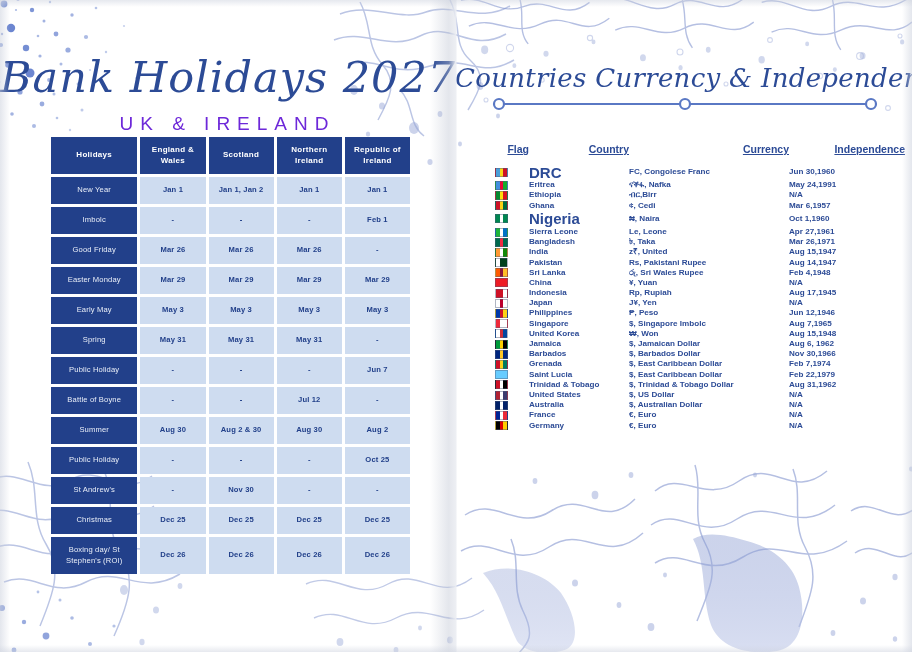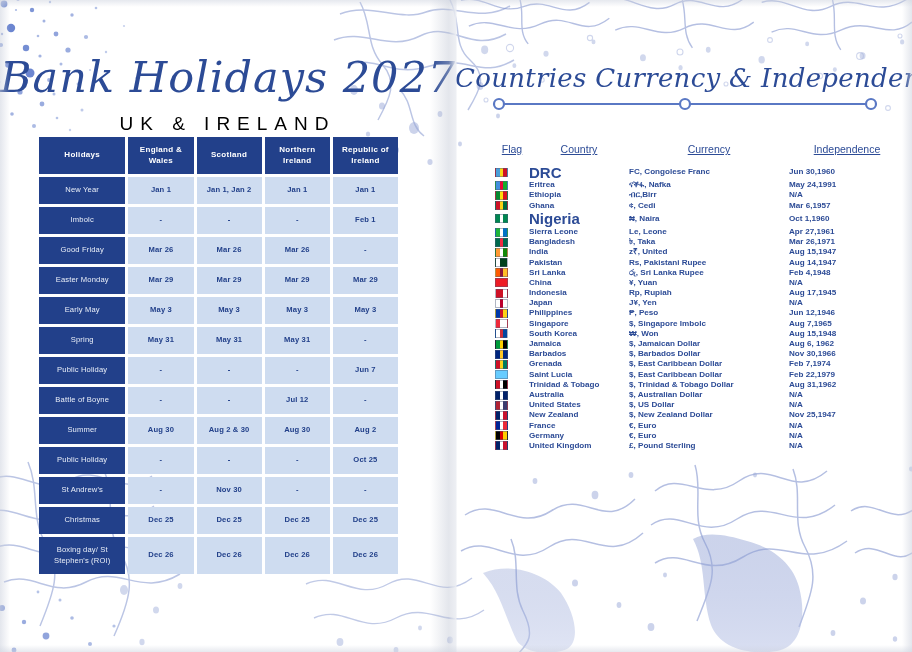--- a/index.html
+++ b/index.html
@@ -71,26 +71,26 @@
     font-weight: 400;
     letter-spacing: 1px;
     color: #2C4B96;
     white-space: nowrap;
   }
   .title-sub {
     position: absolute; left: 0; width: 455px; top: 113px;
     text-align: center;
     font-size: 19px;
     letter-spacing: 7px;
-    color: #000000;
+    color: #6d28d9;
     font-weight: 400;
   }
 
   .hol-table {
-    position: absolute; left: 36px; top: 134px;
+    position: absolute; left: 48px; top: 134px;
     width: 365px;
     border-collapse: separate;
     border-spacing: 3px 3px;
   }
   .hol-table th, .hol-table td {
     text-align: center;
     vertical-align: middle;
     font-size: 7.6px;
     font-weight: 700;
     letter-spacing: .15px;
@@ -135,23 +135,23 @@
   }
   .r-rule { position: absolute; left: 30px; top: 97px; width: 400px; height: 14px; }
 
   .ctable {
     position: absolute;
     left: 40px; top: 143px;
     width: 410px;
     border-collapse: collapse;
   }
   .ctable th {
-    text-align: center;
+    text-align: right;
     font-size: 10.5px;
-    font-weight: 400;
+    font-weight: 700;
     color: #2C4B96;
     padding: 0 0 9px 0;
     text-decoration: underline;
     white-space: nowrap;
   }
   .ctable th.th-flag { width: 34px; }
   .ctable th.th-country { width: 100px; }
   .ctable th.th-cur { width: 160px; }
   .ctable th.th-ind { width: 116px; }
   .ctable td {
@@ -549,21 +549,21 @@
           </tr>
           <tr>
             <td class="c-flag"><span class="flagbox" style="background: linear-gradient(to right, rgb(255, 255, 255) 0px, rgb(255, 255, 255) 33%, rgb(1, 65, 28) 33%, rgb(1, 65, 28) 66%, rgb(1, 65, 28) 66%, rgb(1, 65, 28) 100%);"></span></td>
             <td class="c-country">Pakistan</td>
             <td>Rs, Pakistani Rupee</td>
             <td>Aug 14,1947</td>
           </tr>
           <tr>
             <td class="c-flag"><span class="flagbox" style="background: linear-gradient(to right, rgb(255, 91, 0) 0px, rgb(255, 91, 0) 33%, rgb(141, 21, 58) 33%, rgb(141, 21, 58) 66%, rgb(255, 190, 41) 66%, rgb(255, 190, 41) 100%);"></span></td>
             <td class="c-country">Sri Lanka</td>
-            <td>රු, Sri Lanka Rupee</td>
+            <td>රු, Sri Wales Rupee</td>
             <td>Feb 4,1948</td>
           </tr>
           <tr>
             <td class="c-flag"><span class="flagbox" style="background: linear-gradient(to right, rgb(238, 28, 37) 0px, rgb(238, 28, 37) 33%, rgb(238, 28, 37) 33%, rgb(238, 28, 37) 66%, rgb(238, 28, 37) 66%, rgb(238, 28, 37) 100%);"></span></td>
             <td class="c-country">China</td>
             <td>¥, Yuan</td>
             <td>N/A</td>
           </tr>
           <tr>
             <td class="c-flag"><span class="flagbox" style="background: linear-gradient(to right, rgb(206, 17, 38) 0px, rgb(206, 17, 38) 33%, rgb(206, 17, 38) 33%, rgb(206, 17, 38) 66%, rgb(255, 255, 255) 66%, rgb(255, 255, 255) 100%);"></span></td>
@@ -584,21 +584,21 @@
             <td>Jun 12,1946</td>
           </tr>
           <tr>
             <td class="c-flag"><span class="flagbox" style="background: linear-gradient(to right, rgb(237, 41, 57) 0px, rgb(237, 41, 57) 33%, rgb(255, 255, 255) 33%, rgb(255, 255, 255) 66%, rgb(255, 255, 255) 66%, rgb(255, 255, 255) 100%);"></span></td>
             <td class="c-country">Singapore</td>
             <td>$, Singapore Imbolc</td>
             <td>Aug 7,1965</td>
           </tr>
           <tr>
             <td class="c-flag"><span class="flagbox" style="background: linear-gradient(to right, rgb(255, 255, 255) 0px, rgb(255, 255, 255) 33%, rgb(205, 46, 58) 33%, rgb(205, 46, 58) 66%, rgb(0, 71, 160) 66%, rgb(0, 71, 160) 100%);"></span></td>
-            <td class="c-country">South Korea</td>
+            <td class="c-country">United Korea</td>
             <td>₩, Won</td>
             <td>Aug 15,1948</td>
           </tr>
           <tr>
             <td class="c-flag"><span class="flagbox" style="background: linear-gradient(to right, rgb(0, 155, 58) 0px, rgb(0, 155, 58) 33%, rgb(254, 209, 0) 33%, rgb(254, 209, 0) 66%, rgb(0, 0, 0) 66%, rgb(0, 0, 0) 100%);"></span></td>
             <td class="c-country">Jamaica</td>
             <td>$, Jamaican Dollar</td>
             <td>Aug 6, 1962</td>
           </tr>
           <tr>
@@ -619,53 +619,41 @@
             <td>$, East Caribbean Dollar</td>
             <td>Feb 22,1979</td>
           </tr>
           <tr>
             <td class="c-flag"><span class="flagbox" style="background: linear-gradient(to right, rgb(206, 17, 38) 0px, rgb(206, 17, 38) 33%, rgb(255, 255, 255) 33%, rgb(255, 255, 255) 66%, rgb(0, 0, 0) 66%, rgb(0, 0, 0) 100%);"></span></td>
             <td class="c-country">Trinidad &amp; Tobago</td>
             <td>$, Trinidad &amp; Tobago Dollar</td>
             <td>Aug 31,1962</td>
           </tr>
           <tr>
+            <td class="c-flag"><span class="flagbox" style="background: linear-gradient(to right, rgb(178, 34, 52) 0px, rgb(178, 34, 52) 33%, rgb(255, 255, 255) 33%, rgb(255, 255, 255) 66%, rgb(60, 59, 110) 66%, rgb(60, 59, 110) 100%);"></span></td>
+            <td class="c-country">United States</td>
+            <td>$, US Dollar</td>
+            <td>N/A</td>
+          </tr>
+          <tr>
             <td class="c-flag"><span class="flagbox" style="background: linear-gradient(to right, rgb(1, 33, 105) 0px, rgb(1, 33, 105) 33%, rgb(255, 255, 255) 33%, rgb(255, 255, 255) 66%, rgb(1, 33, 105) 66%, rgb(1, 33, 105) 100%);"></span></td>
             <td class="c-country">Australia</td>
             <td>$, Australian Dollar</td>
             <td>N/A</td>
           </tr>
           <tr>
-            <td class="c-flag"><span class="flagbox" style="background: linear-gradient(to right, rgb(178, 34, 52) 0px, rgb(178, 34, 52) 33%, rgb(255, 255, 255) 33%, rgb(255, 255, 255) 66%, rgb(60, 59, 110) 66%, rgb(60, 59, 110) 100%);"></span></td>
-            <td class="c-country">United States</td>
-            <td>$, US Dollar</td>
-            <td>N/A</td>
-          </tr>
-          <tr>
-            <td class="c-flag"><span class="flagbox" style="background: linear-gradient(to right, rgb(1, 33, 105) 0px, rgb(1, 33, 105) 33%, rgb(255, 255, 255) 33%, rgb(255, 255, 255) 66%, rgb(200, 16, 46) 66%, rgb(200, 16, 46) 100%);"></span></td>
-            <td class="c-country">New Zealand</td>
-            <td>$, New Zealand Dollar</td>
-            <td>Nov 25,1947</td>
-          </tr>
-          <tr>
             <td class="c-flag"><span class="flagbox" style="background: linear-gradient(to right, rgb(0, 35, 149) 0px, rgb(0, 35, 149) 33%, rgb(255, 255, 255) 33%, rgb(255, 255, 255) 66%, rgb(237, 41, 57) 66%, rgb(237, 41, 57) 100%);"></span></td>
             <td class="c-country">France</td>
             <td>€, Euro</td>
             <td>N/A</td>
           </tr>
           <tr>
             <td class="c-flag"><span class="flagbox" style="background: linear-gradient(to right, rgb(0, 0, 0) 0px, rgb(0, 0, 0) 33%, rgb(221, 0, 0) 33%, rgb(221, 0, 0) 66%, rgb(255, 206, 0) 66%, rgb(255, 206, 0) 100%);"></span></td>
             <td class="c-country">Germany</td>
             <td>€, Euro</td>
-            <td>N/A</td>
-          </tr>
-          <tr>
-            <td class="c-flag"><span class="flagbox" style="background: linear-gradient(to right, rgb(1, 33, 105) 0px, rgb(1, 33, 105) 33%, rgb(255, 255, 255) 33%, rgb(255, 255, 255) 66%, rgb(200, 16, 46) 66%, rgb(200, 16, 46) 100%);"></span></td>
-            <td class="c-country">United Kingdom</td>
-            <td>£, Pound Sterling</td>
             <td>N/A</td>
           </tr>
         </tbody>
     </table>
   </div>
 
   <div class="spine"></div>
   <div class="page-edge-l"></div>
   <div class="page-edge-r"></div>
   <div class="page-edge-t"></div>

